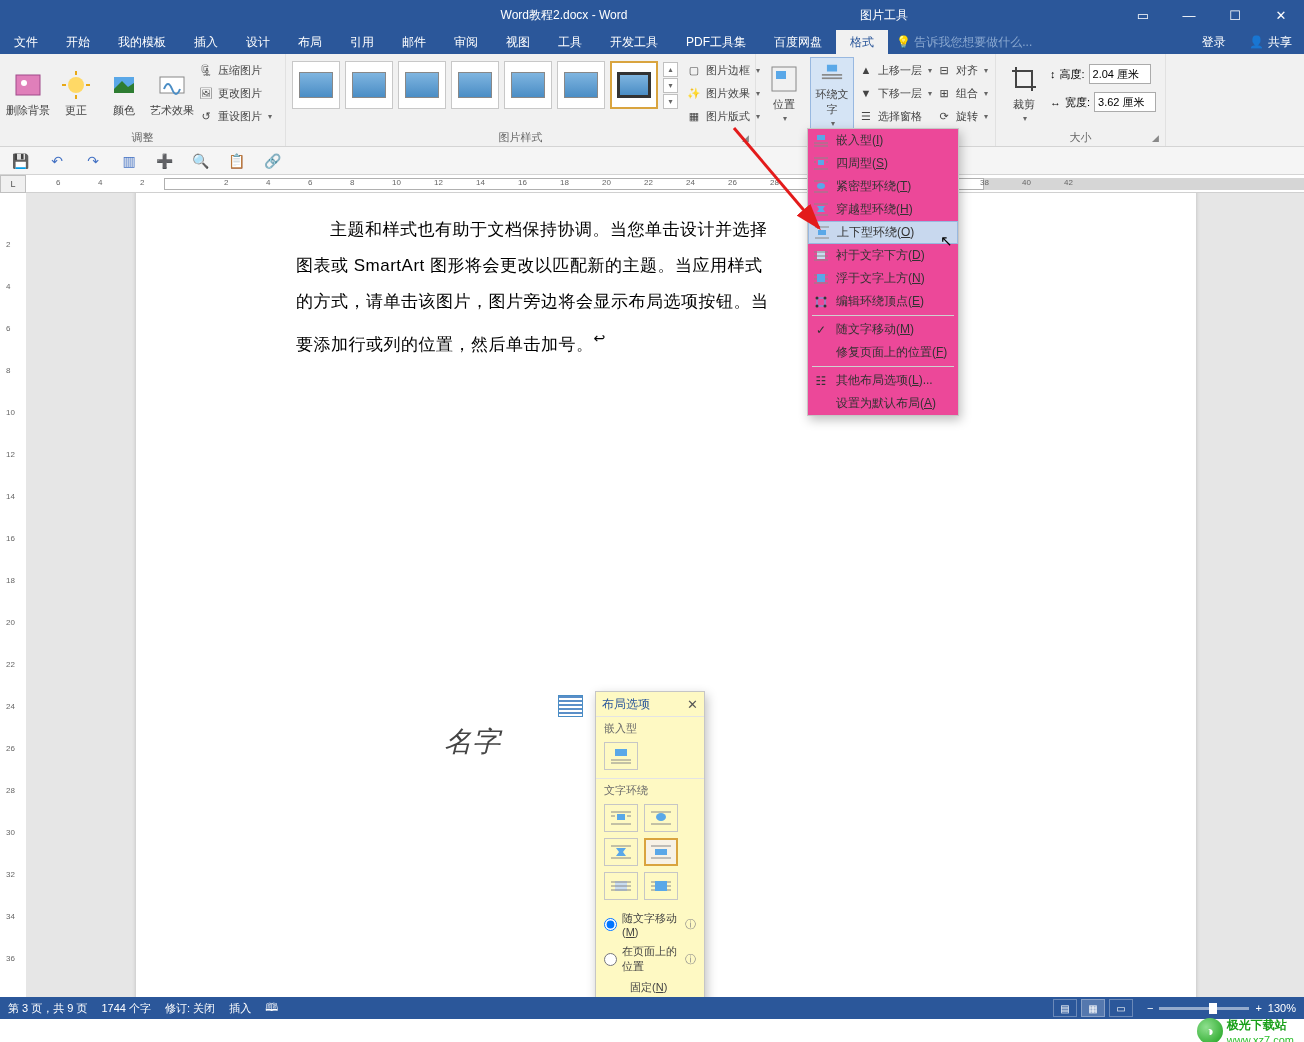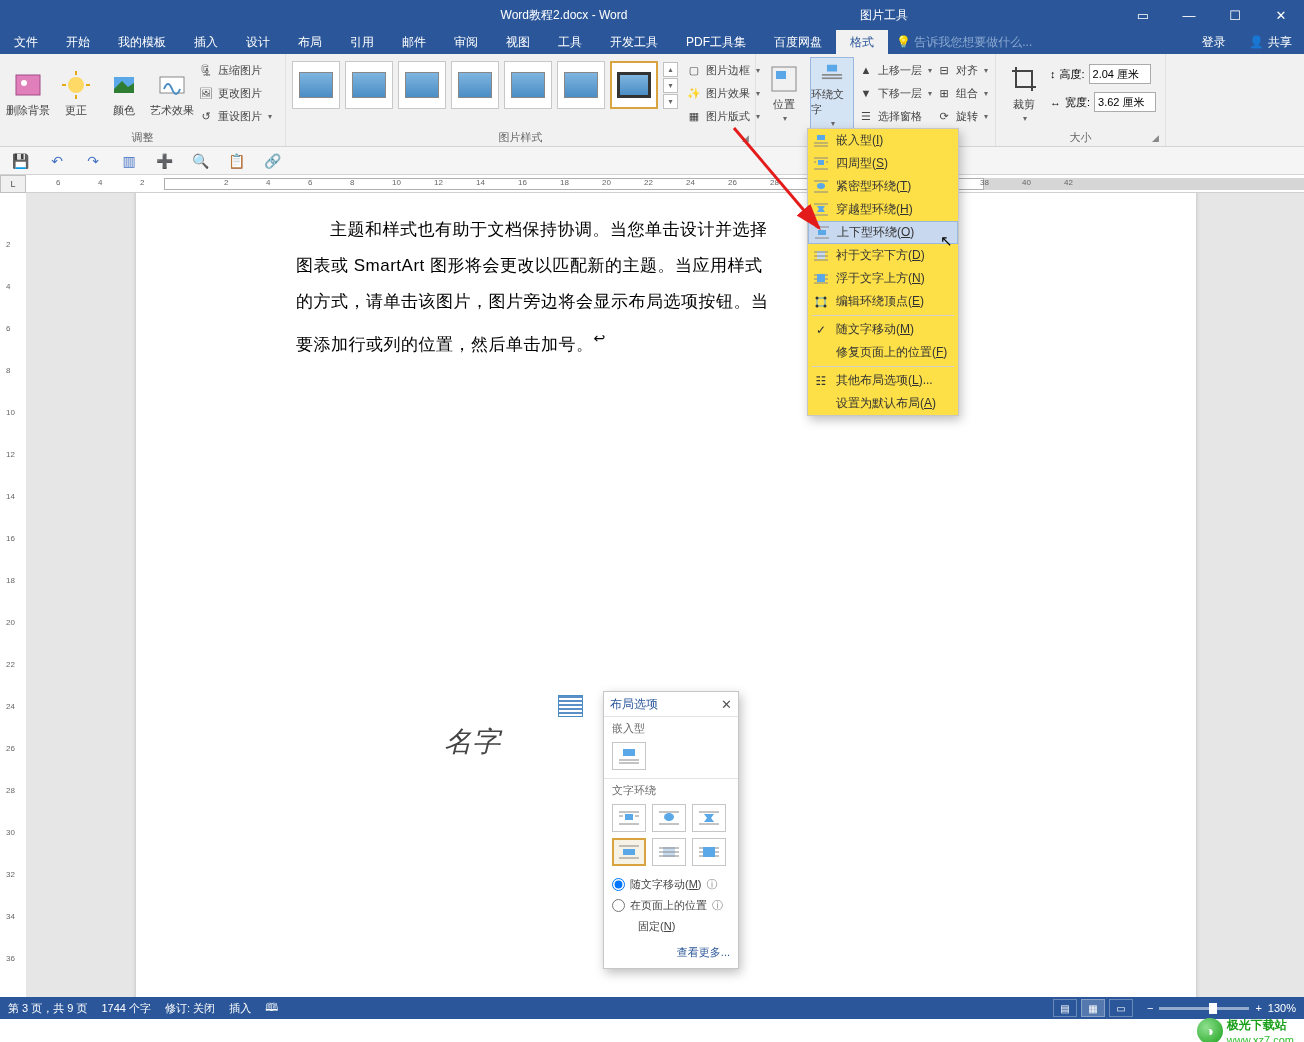--- a/index.html
+++ b/index.html
@@ -19,21 +19,21 @@
 .ribbon-tab.active { background: #f1f1f1; color: #2b579a; }
 .ribbon-tell { flex: 1; color: #8aa8d0; padding-left: 8px; }
 .ribbon-share { padding: 0 12px; color: #fff; }
 
 
 .ribbon { height: 93px; background: #f1f1f1; border-bottom: 1px solid #d4d4d4; display: flex; }
 .ribbon-group { border-right: 1px solid #e1e1e1; padding: 3px 6px 0 6px; display: flex; flex-direction: column; }
 .ribbon-group-content { flex: 1; display: flex; align-items: flex-start; gap: 4px; }
 .ribbon-group-label { text-align: center; font-size: 11px; color: #666; height: 16px; line-height: 14px; position: relative; }
 .ribbon-group-label .launcher { position: absolute; right: 0; bottom: 1px; font-size: 9px; color: #888; cursor: pointer; }
-.big-btn { display: flex; flex-direction: column; align-items: center; justify-content: center; width: 44px; height: 72px; cursor: pointer; font-size: 11px; color: #444; gap: 2px; }
+.big-btn { display: flex; flex-direction: column; align-items: center; justify-content: center; width: 44px; height: 72px; cursor: pointer; font-size: 11px; color: #444; gap: 2px; text-align: center; }
 .big-btn svg, .big-btn .icon-box { width: 32px; height: 32px; }
 .small-row { display: flex; align-items: center; gap: 4px; height: 22px; font-size: 11px; color: #444; cursor: pointer; white-space: nowrap; }
 .small-row .icon16 { width: 16px; height: 16px; display: inline-flex; align-items: center; justify-content: center; }
 .dd-arrow { font-size: 8px; color: #666; margin-left: 2px; }
 .gallery { display: flex; gap: 5px; align-items: center; padding-top: 4px; }
 .gallery-item { width: 48px; height: 48px; border: 1px solid #c8c8c8; background: #fff; display: flex; align-items: center; justify-content: center; cursor: pointer; }
 .gallery-item.sel { border: 2px solid #d9a43f; }
 .gal-inner { width: 34px; height: 26px; background: linear-gradient(#7fb5e0,#4a8dc5); border: 1px solid #888; }
 .gallery-nav { display: flex; flex-direction: column; gap: 1px; }
 .gallery-nav div { width: 15px; height: 15px; border: 1px solid #c0c0c0; background: #fff; font-size: 8px; display: flex; align-items: center; justify-content: center; color: #666; cursor: pointer; }
@@ -58,34 +58,34 @@
 .ruler-v .mark { position: absolute; left: 6px; font-size: 8px; }
 .doc-canvas { flex: 1; background: #e6e6e6; position: relative; overflow: hidden; }
 .page { position: absolute; left: 110px; top: -5px; width: 1060px; height: 1400px; background: #fff; box-shadow: 0 0 4px rgba(0,0,0,.2); padding: 24px 160px 0 160px; }
 .page p { font-size: 17px; line-height: 36px; color: #000; font-family: SimSun, serif; text-indent: 34px; letter-spacing: 0.5px; }
 
 
 .sel-img { position: absolute; left: 532px; top: 502px; width: 25px; height: 22px; border: 1px solid #4a8dc5; background: repeating-linear-gradient(#5a8fc8 0 2px,#fff 2px 4px); }
 .handwrite { position: absolute; left: 418px; top: 530px; font-size: 28px; font-style: italic; font-family: "STKaiti","KaiTi",cursive; color: #444; pointer-events: none; }
 
 
-.layout-pop { position: absolute; left: 569px; top: 498px; width: 136px; background: #ffffff; border: 1px solid #c6c6c6; box-shadow: 2px 4px 10px rgba(0,0,0,.25); font-size: 12px; margin-left: 8px; }
+.layout-pop { position: absolute; left: 569px; top: 498px; width: 110px; background: #fef9c3; border: 1px solid #c6c6c6; box-shadow: 2px 4px 10px rgba(0,0,0,.25); font-size: 12px; }
 .layout-pop .hdr { height: 24px; display: flex; align-items: center; justify-content: space-between; padding: 0 6px; color: #2b579a; font-size: 12px; }
 .layout-pop .hdr .cls { cursor: pointer; color: #555; font-size: 13px; }
 .layout-pop .sect { padding: 4px 8px 2px 8px; color: #6a6a6a; font-size: 11px; border-top: 1px solid #e4e4e4; }
 .layout-pop .opts { display: flex; flex-wrap: wrap; gap: 6px; padding: 4px 8px 8px 8px; }
 .layout-pop .opt { width: 34px; height: 28px; border: 1px solid #c6c6c6; display: flex; align-items: center; justify-content: center; cursor: pointer; }
 .layout-pop .opt.sel { border: 2px solid #d9a43f; background: #f7f2e6; }
 .layout-pop .radio-row { padding: 3px 8px; display: flex; align-items: center; gap: 5px; font-size: 11px; color: #444; }
 .layout-pop .more { text-align: right; padding: 8px; }
 .layout-pop .more a { color: #2b579a; font-size: 11px; text-decoration: none; cursor: pointer; }
 .wrap-glyph { width: 24px; height: 18px; }
 
 
-.context-menu { position: absolute; left: 807px; top: 128px; width: 152px; background: #fde047; border: 1px solid #c6c6c6; box-shadow: 2px 4px 10px rgba(0,0,0,.25); font-size: 12px; z-index: 50; }
+.context-menu { position: absolute; left: 807px; top: 128px; width: 152px; background: #ec4899; border: 1px solid #c6c6c6; box-shadow: 2px 4px 10px rgba(0,0,0,.25); font-size: 12px; z-index: 50; }
 .context-menu .mi { height: 23px; display: flex; align-items: center; padding: 0 8px 0 4px; gap: 6px; cursor: pointer; color: #333; }
 .context-menu .mi .micon { width: 18px; height: 18px; display: flex; align-items: center; justify-content: center; }
 .context-menu .mi.hover { background: #c8d8ee; border: 1px solid #98b8e0; height: 23px; }
 .context-menu .sep { height: 1px; background: #d0d0d0; margin: 2px 4px; }
 .cursor-arrow { position: absolute; left: 940px; top: 232px; font-size: 15px; color: #000; z-index: 60; }
 
 
 .red-arrow { position: absolute; left: 724px; top: 118px; width: 140px; height: 140px; z-index: 55; pointer-events: none; }
 
 

